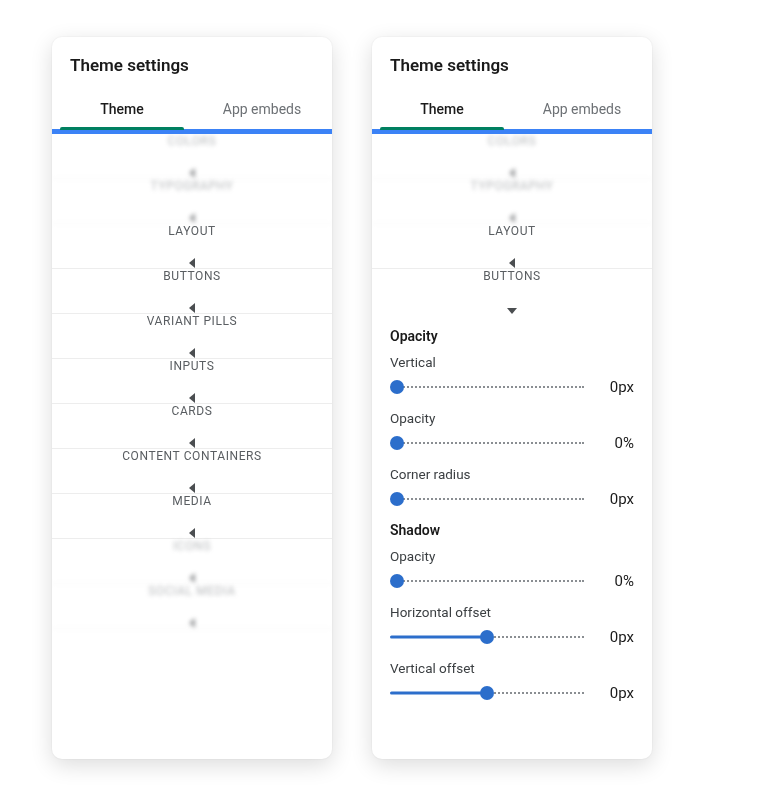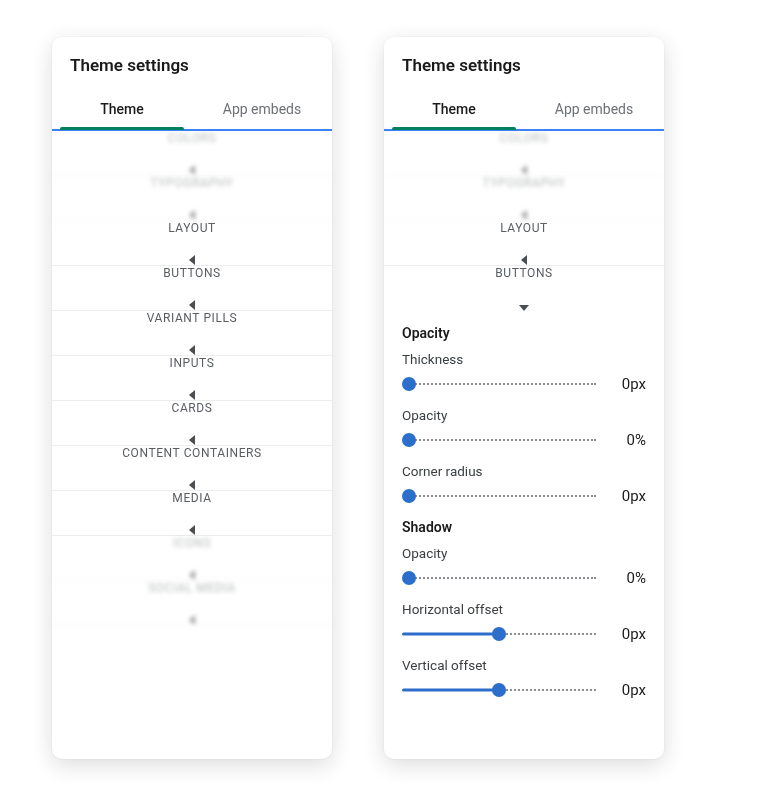--- a/index.html
+++ b/index.html
@@ -7,21 +7,21 @@
   body {
     font-family: -apple-system, BlinkMacSystemFont, "Segoe UI", Roboto, Helvetica, Arial, sans-serif;
     background: #fff;
     width: 770px;
     height: 797px;
     overflow: hidden;
     position: relative;
   }
   .panels {
     display: flex;
-    gap: 52px;
+    gap: 40px;
     padding: 37px 52px;
     align-items: center;
   }
   .panel {
     width: 280px;
     height: 722px;
     background: #fff;
     border-radius: 10px;
     box-shadow: 0 6px 22px rgba(0,0,0,0.14), 0 0 0 1px rgba(0,0,0,0.02);
     display: flex;
@@ -31,21 +31,21 @@
   .panel-header {
     padding: 18px 18px 16px 18px;
   }
   .panel-title {
     font-size: 17px;
     font-weight: 600;
     color: #1a1a1a;
   }
   .tabs {
     display: flex;
-    border-bottom: 2px solid #3b82f6;
+    border-bottom: 5px solid #3b82f6;
   }
   .tab {
     flex: 1 1 50%;
     text-align: center;
     padding: 10px 0 12px 0;
     font-size: 14px;
     color: #6d7175;
     cursor: pointer;
     position: relative;
   }
@@ -239,21 +239,21 @@
       </div>
       <div class="row" style="border-bottom:none">
         <span class="row-label">BUTTONS</span>
         <span class="caret-down"></span>
       </div>
 
       <div class="exp">
         <div class="group-title">Opacity</div>
 
         <div class="ctrl">
-          <div class="ctrl-label">Thickness</div>
+          <div class="ctrl-label">Vertical</div>
           <div class="ctrl-row">
             <div class="slider">
               <div class="track-dotted"></div>
               <div class="thumb" style="left:7px"></div>
             </div>
             <div class="ctrl-value">0px</div>
           </div>
         </div>
 
         <div class="ctrl">

